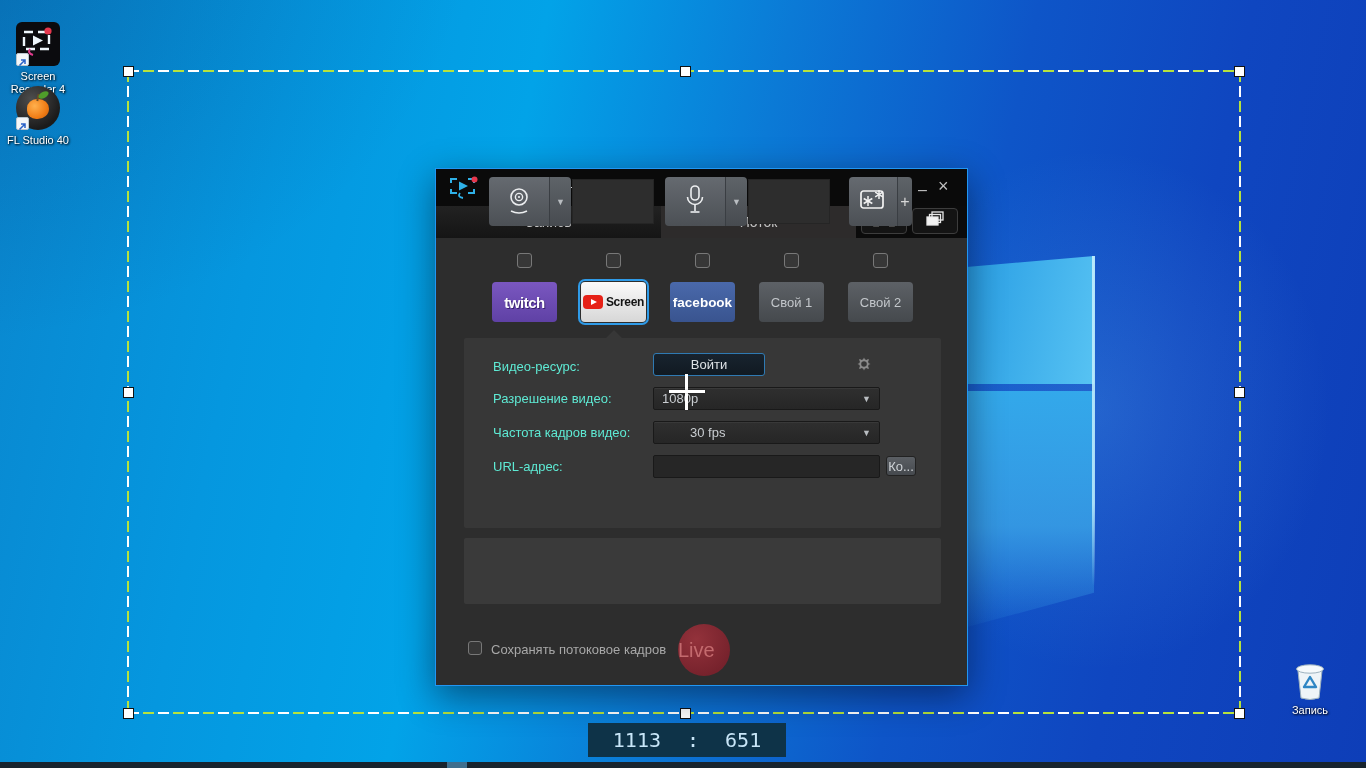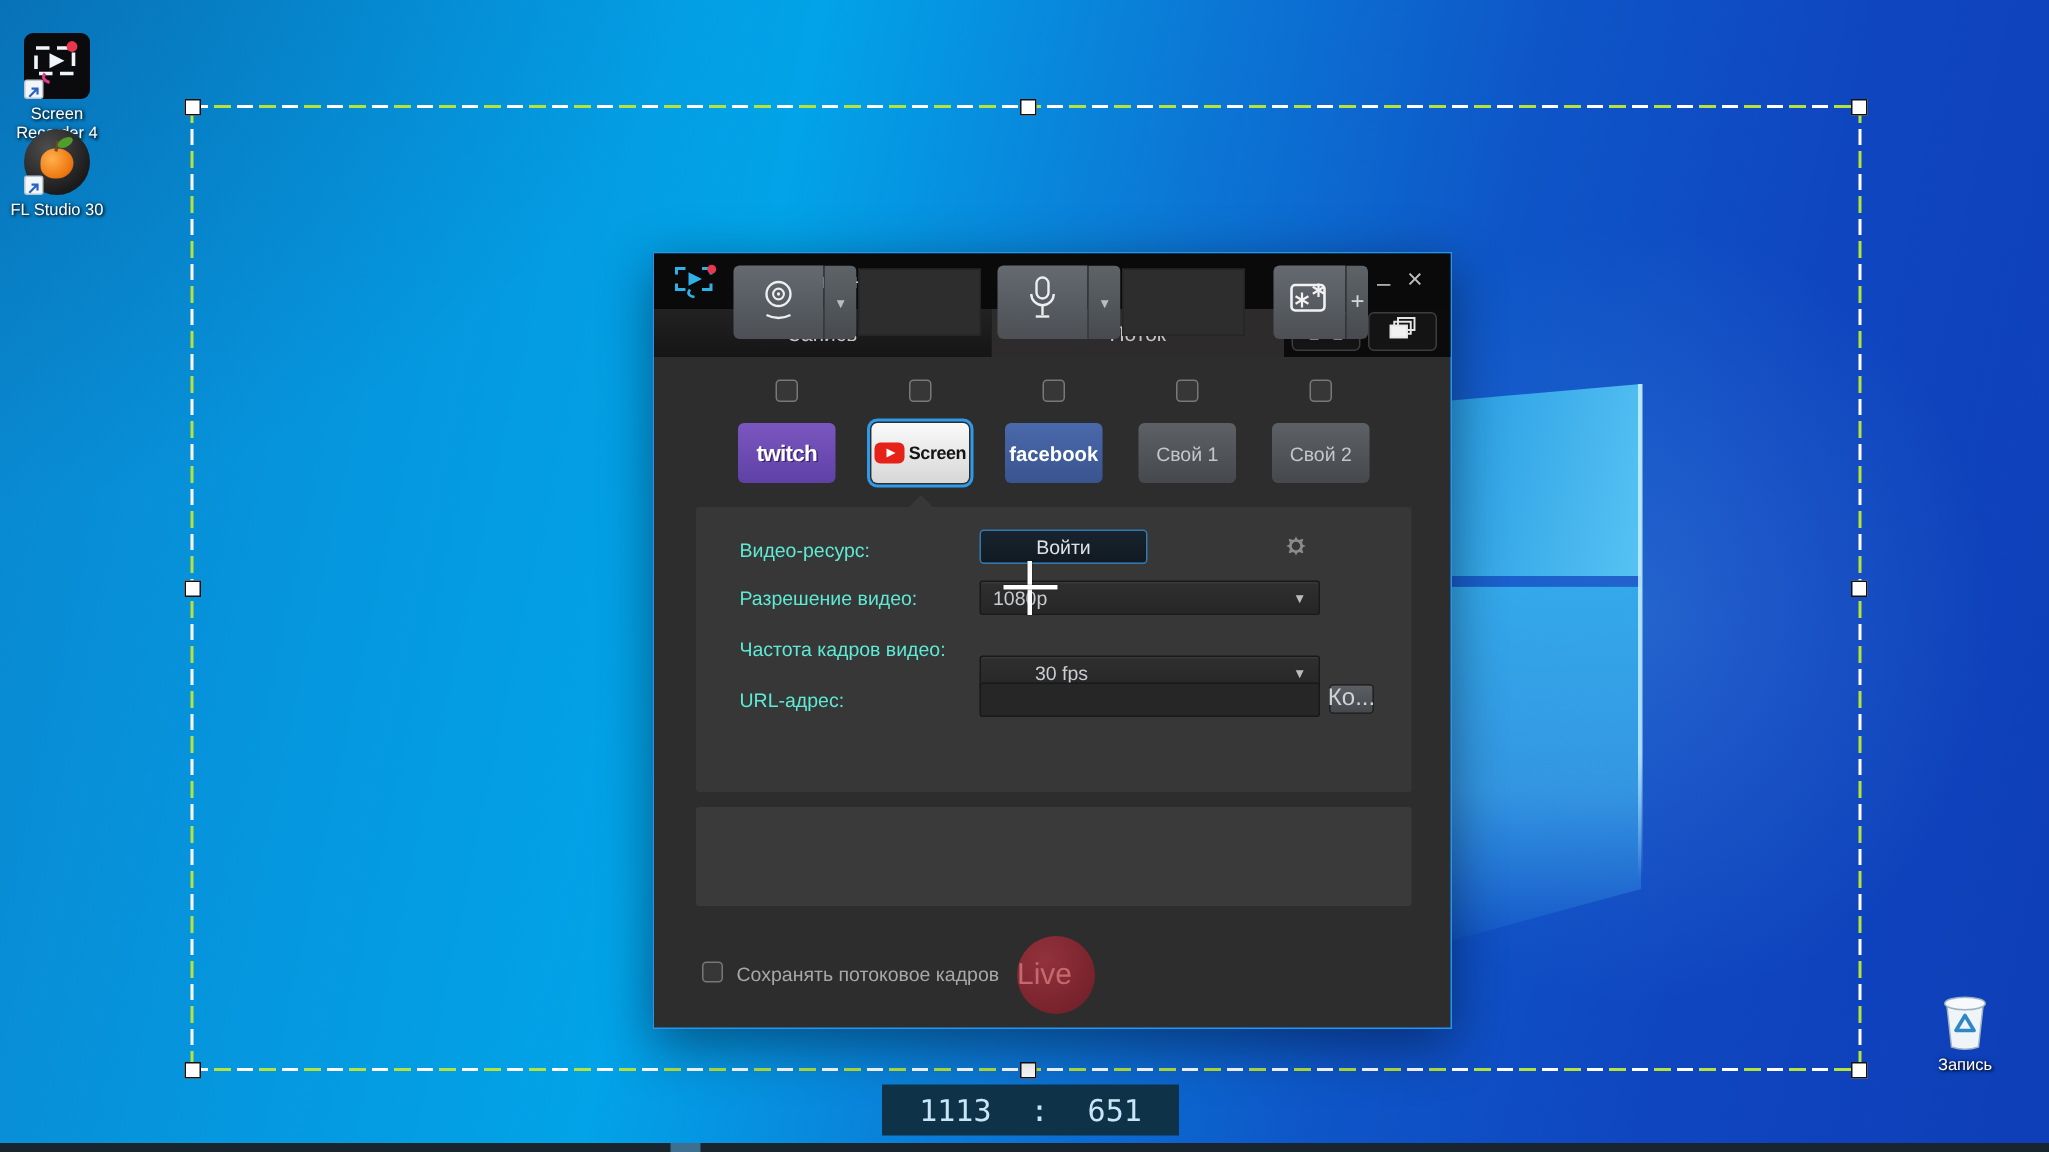--- a/index.html
+++ b/index.html
@@ -90,21 +90,21 @@
   .drop { position:absolute; left:217px; width:227px; height:23px;
     background:linear-gradient(#2f2f2f,#262626); border:1px solid #191919; border-radius:2px;
     box-shadow:inset 0 1px 0 rgba(255,255,255,.05); color:#c9cdd1; font-size:13px;
     display:flex; align-items:center; padding:0 8px; }
   .drop .arrow, .dev-arrow .arrow { margin-left:auto; font-size:9px; color:#b9bdc1; }
   .url-input { position:absolute; left:217px; top:286px; width:227px; height:23px;
     background:#262626; border:1px solid #191919; border-radius:2px; color:#c9cdd1;
     font-size:13px; padding:0 8px; font-family:"Liberation Sans", sans-serif; }
   .copy-btn { position:absolute; left:450px; top:287px; width:30px; height:20px;
     background:linear-gradient(#5b5f64,#45494e); border:1px solid #222; border-radius:3px;
-    color:#cfd3d7; font-size:16px; display:flex; align-items:center; justify-content:center; }
+    color:#cfd3d7; font-size:13px; display:flex; align-items:center; justify-content:center; }
   .form-gear { position:absolute; left:420px; top:187px; color:#8a8a8a; }
 
   
   .device-bar { position:absolute; left:28px; top:369px; width:477px; height:66px; background:#3a3a3a; border-radius:2px; }
   .dev-main { position:absolute; top:8px; height:49px; background:linear-gradient(#656a70,#4c5055);
     display:flex; align-items:center; justify-content:center; border-radius:4px 0 0 4px; }
   .dev-arrow { position:absolute; top:8px; width:22px; height:49px; background:linear-gradient(#5e6368,#474b50);
     display:flex; align-items:center; justify-content:center; border-left:1px solid #3a3e43; border-radius:0 4px 4px 0; }
   .dev-arrow .arrow { margin:0; }
   .dev-slot { position:absolute; top:10px; width:82px; height:45px; background:#2d2d2d; border:1px solid #252525; }
@@ -168,21 +168,21 @@
       <div class="fl-fruit"></div>
       <div class="fl-stem"></div>
       <div class="fl-leaf"></div>
     </div>
     <div class="shortcut-badge">
       <svg width="11" height="11" viewBox="0 0 11 11">
           <path d="M2.5 8.5 L8 3 M4 3 H8 V7" stroke="#2a63c8" stroke-width="1.5" fill="none"></path>
         </svg>
     </div>
   </div>
-  <div class="label">FL Studio 30</div>
+  <div class="label">FL Studio 40</div>
 </div>
 
 <div class="desk-icon" style="left:1272px; top:658px;">
   <div class="glyphbox" style="height:42px;">
     <svg width="38" height="42" viewBox="0 0 38 42" style="margin-top:2px;">
       <path d="M7 11 L10 38 Q19 41 28 38 L31 11" fill="#eef4f8" stroke="#9db2bf" stroke-width="1"></path>
       <ellipse cx="19" cy="9" rx="13.5" ry="4.2" fill="#f6fafc" stroke="#9db2bf" stroke-width="1"></ellipse>
       <path d="M19 17 L25 27 H13 Z" fill="none" stroke="#2f86c4" stroke-width="2.4" stroke-linejoin="round"></path>
     </svg>
   </div>
@@ -285,21 +285,21 @@
       </svg>
   </span>
 
   <span class="f-label" style="top:222px;">Разрешение видео:</span>
   <div class="drop" style="top:218px;">
     <span>1080p</span>
     <span class="arrow">▼</span>
   </div>
 
   <span class="f-label" style="top:256px;">Частота кадров видео:</span>
-  <div class="drop" style="top:268px;padding-left:36px;">
+  <div class="drop" style="top:252px;padding-left:36px;">
     <span>30 fps</span>
     <span class="arrow">▼</span>
   </div>
 
   <span class="f-label" style="top:290px;">URL-адрес:</span>
   <input class="url-input" value="" style="">
   <div class="copy-btn">
     <span>Ко...</span>
   </div>
 

